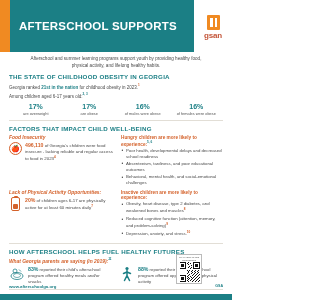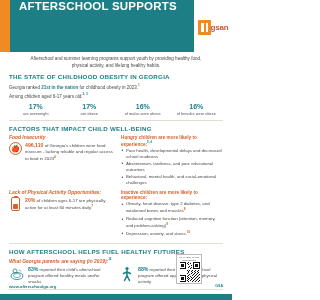--- a/index.html
+++ b/index.html
@@ -12,29 +12,30 @@
     overflow:hidden;
   }
 
   
   .header { position:relative; height:52px; display:flex; }
   .accent-bar { width:10px; background:#f08a22; flex:0 0 10px; }
   .header-teal {
     flex:1 1 auto;
     background:#1b7f85;
     display:flex;
-    align-items:flex-start;
+    align-items:center;
     padding:0 6px 0 9px;
   }
   .header-title { color:#ffffff; font-weight:bold; line-height:1.12; }
   .header-title .line { font-size:11.5px; letter-spacing:0.2px; display:block; text-transform:uppercase; }
   .logo-zone {
     flex:0 0 38px;
     background:#ffffff;
     display:flex;
+    flex-direction:column;
     align-items:center;
     justify-content:center;
     padding-top:2px;
   }
   .logo-mark {
     width:13px; height:15px;
     background:#f08a22;
     position:relative;
     border-radius:1px;
   }

